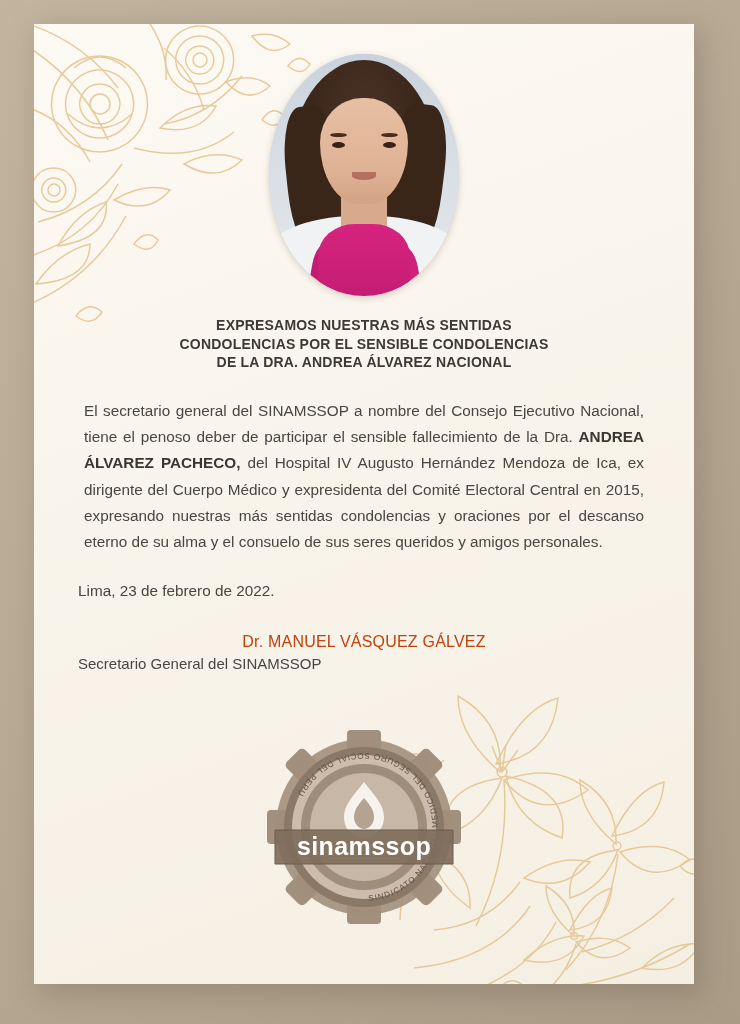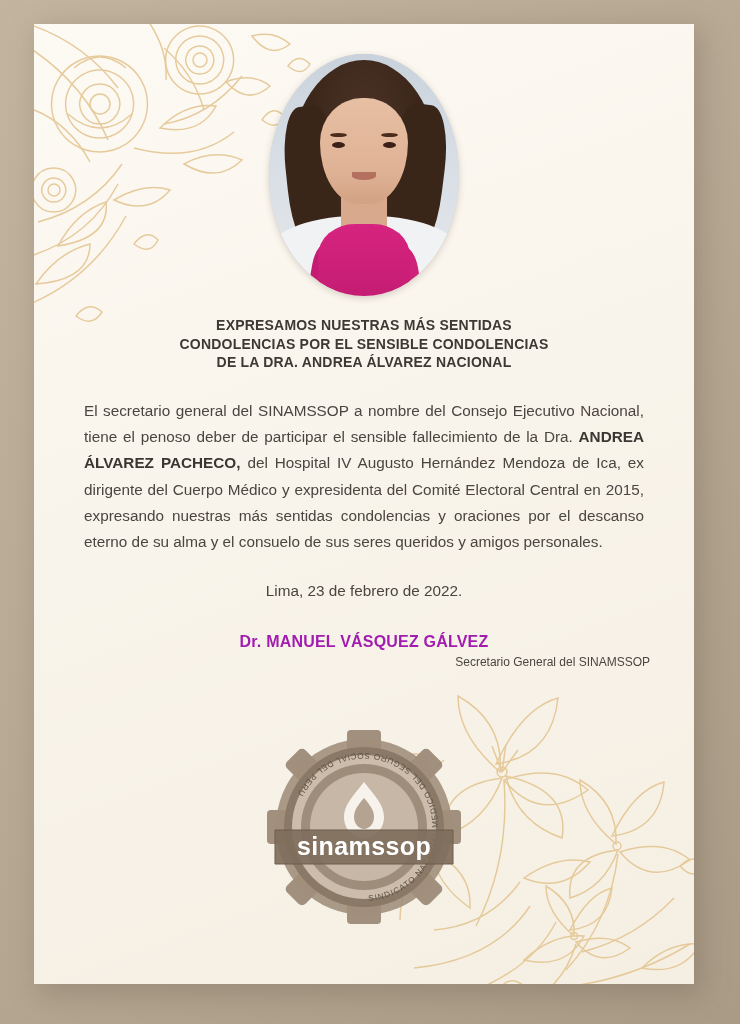--- a/index.html
+++ b/index.html
@@ -239,37 +239,37 @@
     line-height: 1.72;
     color: #4a4540;
   }
   .body-text b {
     font-weight: bold;
     color: #3b3631;
   }
 
   .place-date {
     margin-top: 26px;
-    text-align: center;
+    text-align: left;
     font-size: 15.3px;
     color: #4a4540;
   }
 
   .signer {
     margin-top: 33px;
     text-align: center;
     font-size: 16px;
-    font-weight: bold;
-    color: #a21caf;
+    font-weight: normal;
+    color: #c2410c;
     letter-spacing: 0.2px;
   }
   .signer-role {
     margin-top: 4px;
-    text-align: right;
-    font-size: 12px;
+    text-align: left;
+    font-size: 15px;
     color: #4a4540;
   }
 
   
   .seal-wrap {
     position: absolute;
     left: 50%;
     transform: translateX(-50%);
     bottom: 54px;
     width: 206px;

